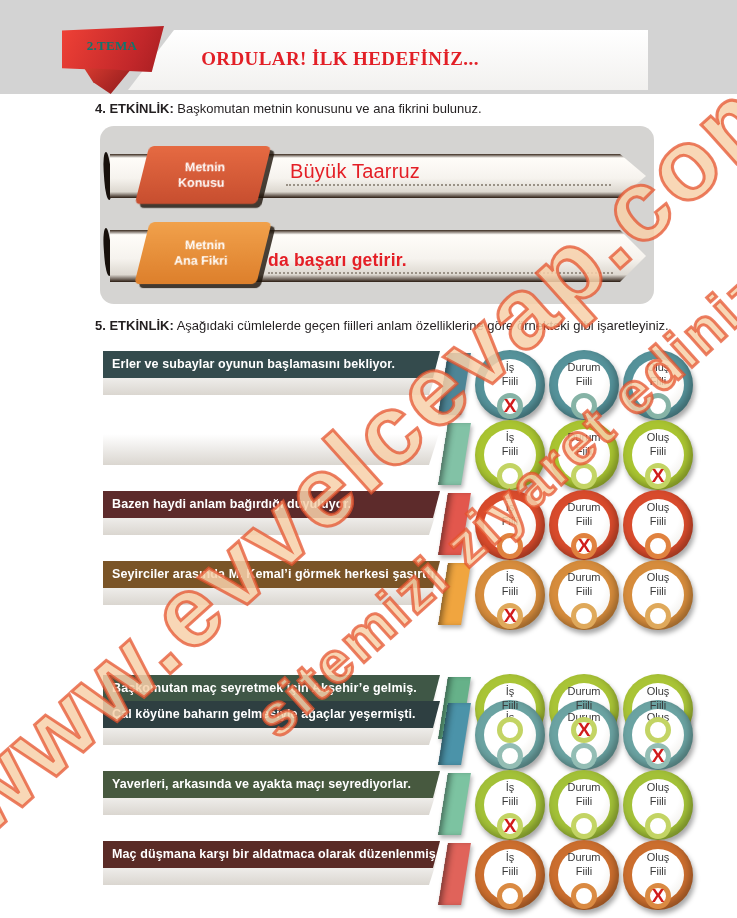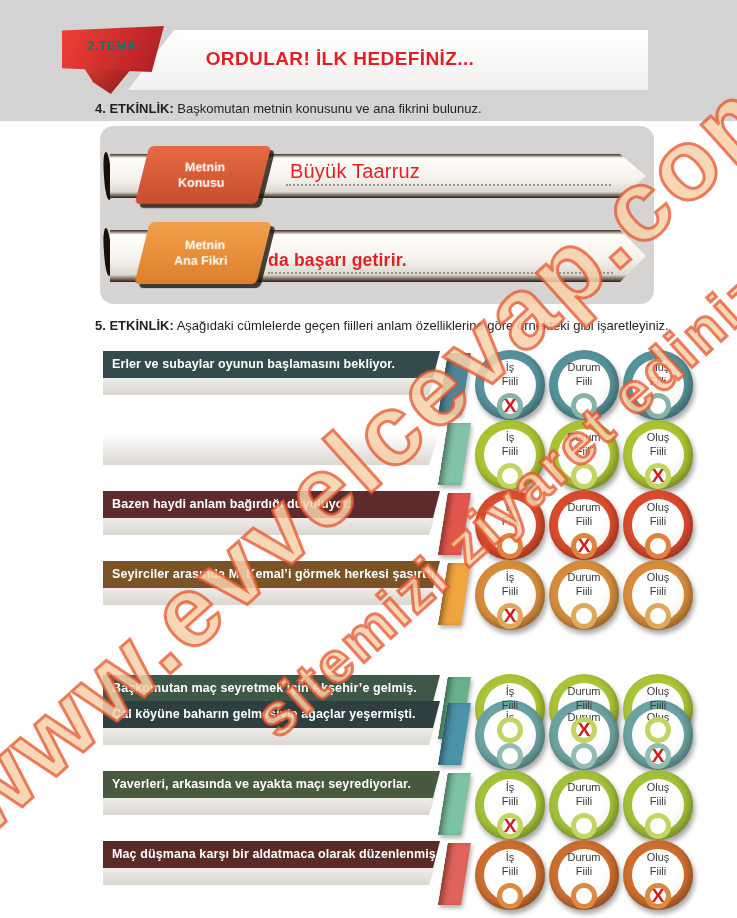--- a/index.html
+++ b/index.html
@@ -1,20 +1,20 @@
 <!DOCTYPE html>
 <html><head>
 <meta charset="utf-8">
 <style>
   * { margin:0; padding:0; box-sizing:border-box; }
   html,body { width:737px; height:918px; }
   body { position:relative; overflow:hidden; background:#ffffff; font-family:"Liberation Sans",sans-serif; }
 
   
-  .top-band { position:absolute; left:0; top:0; width:737px; height:121px; background:#d3d3d3; }
+  .top-band { position:absolute; left:0; top:0; width:737px; height:94px; background:#d3d3d3;font-family:Liberation Serif, serif; }
   .header-white { position:absolute; left:128px; top:30px; width:520px; height:60px;
     background:linear-gradient(180deg,#ffffff,#f2f1ef);
     clip-path:polygon(46px 0,100% 0,100% 100%,0 100%);
     box-shadow:0 3px 4px rgba(0,0,0,.25); }
   .page-title { position:absolute; left:170px; top:48px; width:340px; text-align:center;
     color:#e21f26; font-size:19px; font-weight:bold; letter-spacing:.4px; }
   .tema-ribbon { position:absolute; left:62px; top:22px; width:112px; height:72px; }
   .tema-main { position:absolute; left:0; top:4px; width:102px; height:46px;
     background:linear-gradient(115deg,#ef4136,#c2272a 70%,#a61e21);
     clip-path:polygon(0 10%,100% 0,88% 100%,0 92%); }

